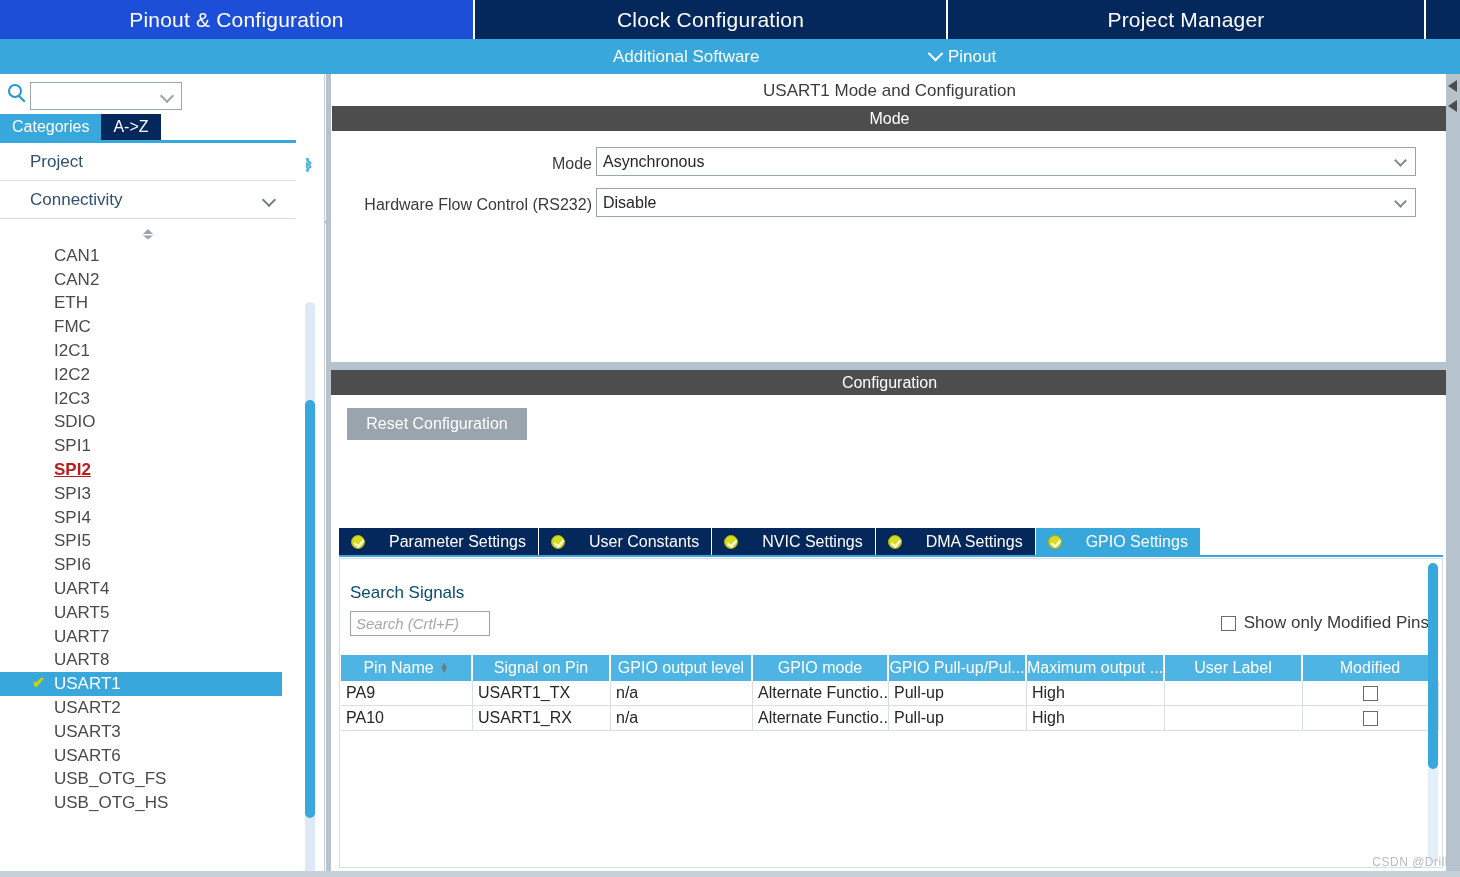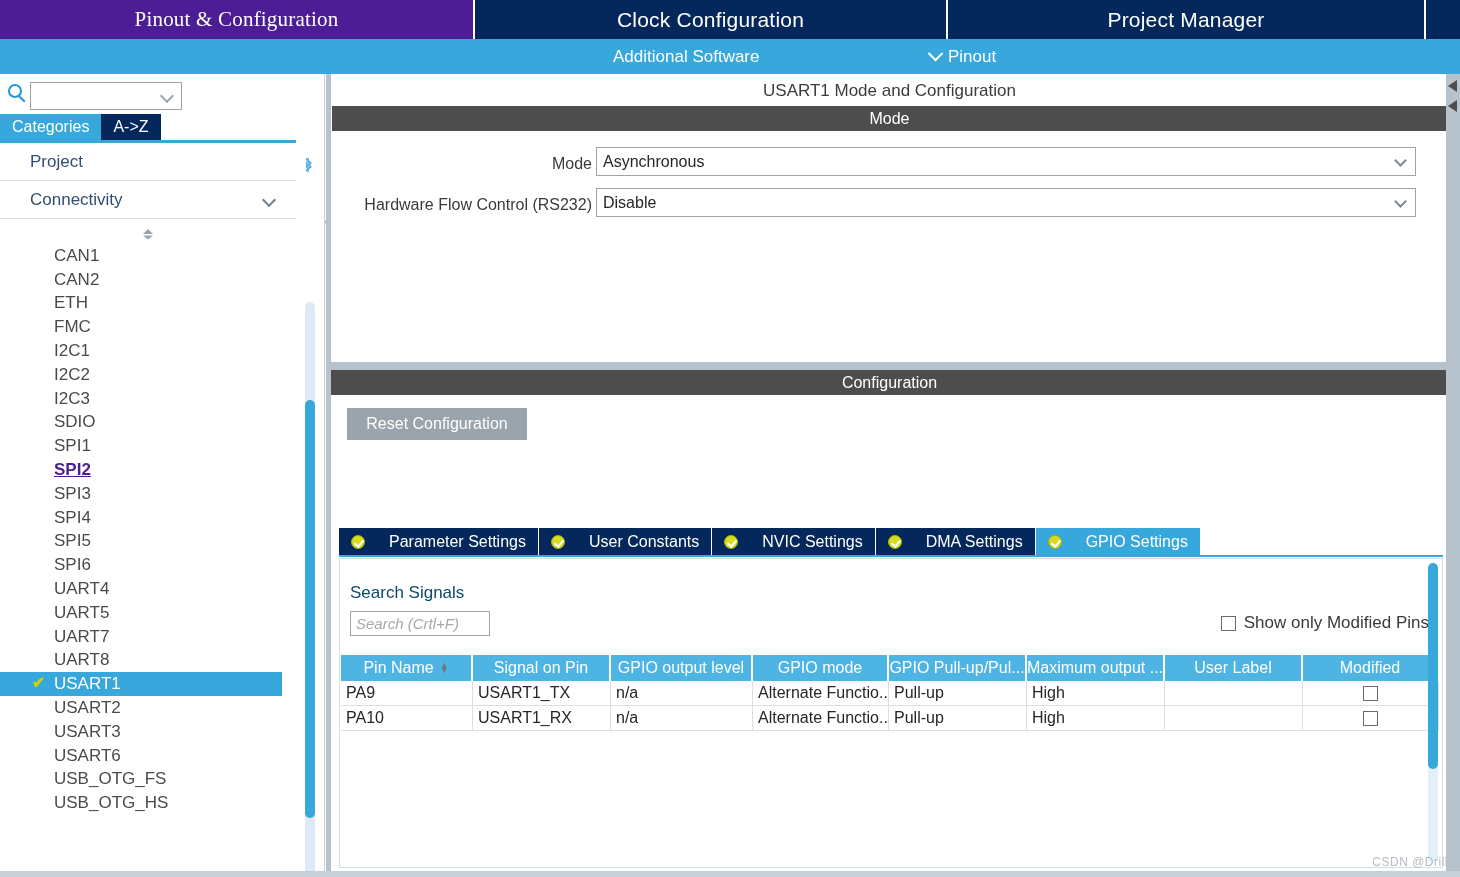--- a/index.html
+++ b/index.html
@@ -13,21 +13,21 @@
 
   
   .topbar {
     position: absolute; left: 0; top: 0; width: 1460px; height: 39px;
     background: #37a7dc; display: flex;
   }
   .toptab {
     height: 39px; display: flex; align-items: center; justify-content: center;
     color: #ffffff; font-size: 21px; letter-spacing: .2px;
   }
-  .toptab.active { background: #4c1d95; font-family: Liberation Serif, serif; }
+  .toptab.active { background: #1d4ed8; }
   .toptab.inactive { background: #04285c; border-left: 2px solid #ffffff; }
   .tab-pinout { width: 473px; }
   .tab-clock { width: 473px; }
   .tab-project { width: 478px; }
   .tab-spacer { flex: 1; background: #04285c; border-left: 2px solid #ffffff; }
 
   
   .subbar {
     position: absolute; left: 0; top: 39px; width: 1460px; height: 35px;
     background: #37a7dc; color: #ffffff; font-size: 17px;
@@ -103,21 +103,21 @@
   }
   .scroll-up-handle {
     position: absolute; left: 0; top: 0; width: 296px; height: 16px;
     display: flex; align-items: center; justify-content: center;
   }
   .per-list { position: absolute; left: 0; top: 18px; width: 282px; }
   .per-item {
     position: relative; height: 23.8px; display: flex; align-items: center;
     padding-left: 54px; font-size: 17px; color: #4a4a4a;
   }
-  .per-item.hover { font-weight: bold; text-decoration: underline; color: #4c1d95; }
+  .per-item.hover { font-weight: bold; text-decoration: underline; color: #b91c1c; }
   .per-item.selected { background: #37a7dc; color: #ffffff; }
   .per-check {
     position: absolute; left: 32px; top: 4px; width: 14px; height: 14px;
     color: #c8d400; font-size: 16px; line-height: 14px; font-weight: bold;
   }
 
   .sb-scrollbar {
     position: absolute; left: 305px; top: 228px; width: 10px; height: 625px;
     background: #ddeaf5; border-radius: 5px;
   }

